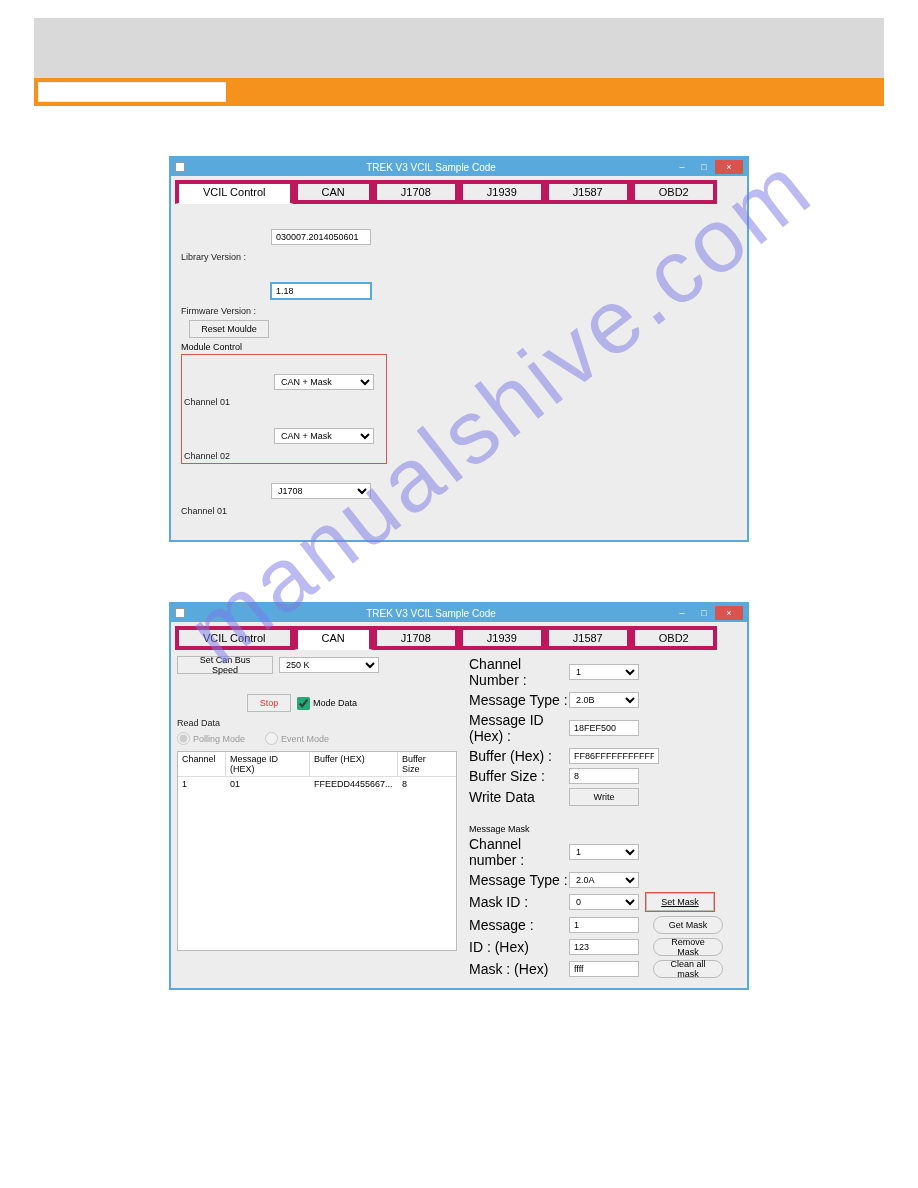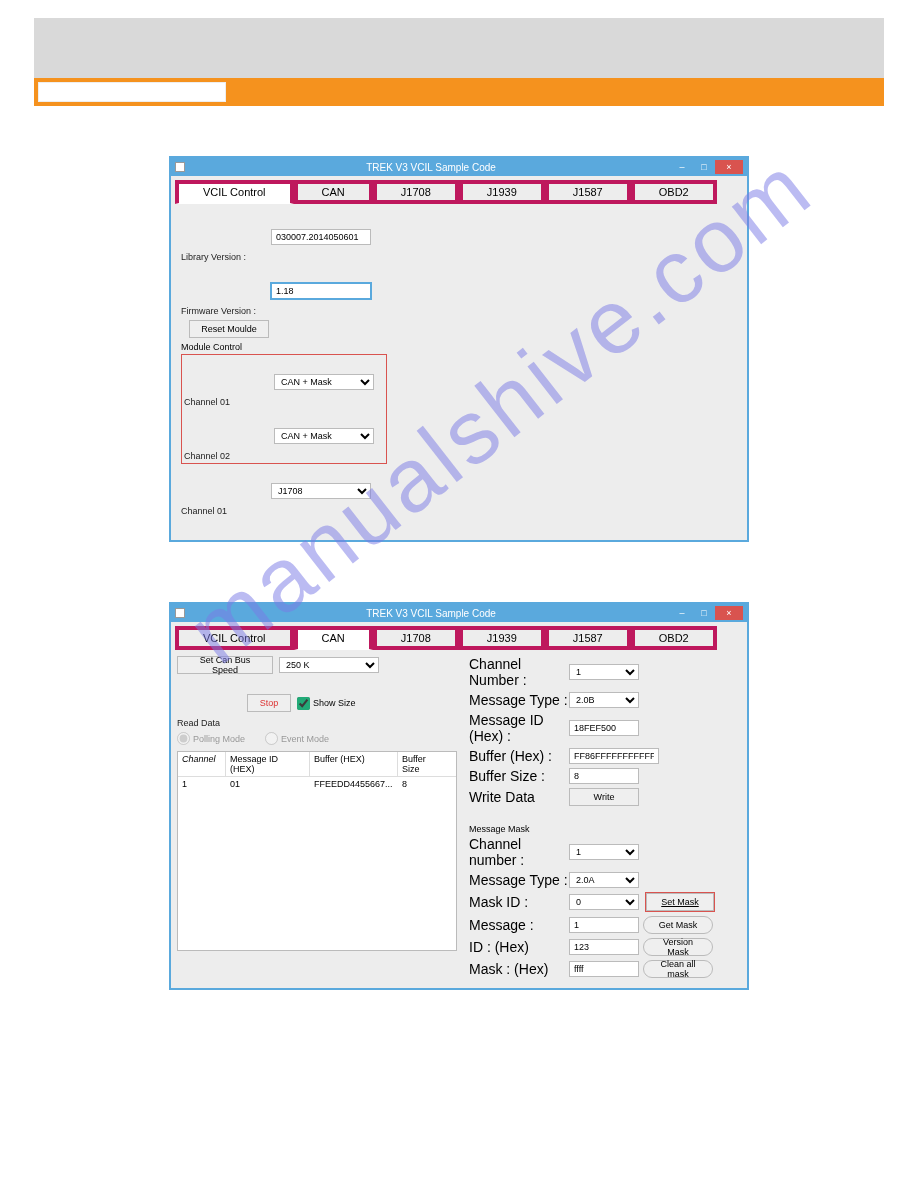--- a/index.html
+++ b/index.html
@@ -36,21 +36,21 @@
   .lv-header { display: flex; border-bottom: 1px solid #ddd; }
   .lv-col { padding: 2px 4px; font-size: 9px; border-right: 1px solid #ddd; }
   .lv-row { display: flex; }
   .lv-cell { padding: 2px 4px; font-size: 9px; }
   .radio { margin-right: 3px; }
   .chk { margin-right: 3px; accent-color: #2a7; }
   .grayed { color: #999; }
   .right-row { display: flex; align-items: center; margin-bottom: 4px; }
   .right-lbl { width: 100px; font-size: 14px; }
   .right-inp { width: 70px; }
-  .right-btn { margin-left: 4px; width: 70px; border-radius: 9px; }
+  .right-btn { margin-left: 14px; width: 70px; border-radius: 9px; }
   .setmask-hl { border: 1.5px solid #d9534f; padding: 0px; display: inline-flex; }
   
   .watermark { position: absolute; left: 120px; top: 340px; font-size: 90px; color: #7a7ae6; opacity: 0.5; transform: rotate(-38deg); pointer-events: none; font-weight: normal; letter-spacing: 4px; white-space: nowrap; z-index: 5; }
 </style>
 </head>
 <body>
 
 <div class="page">
   <div class="header-band"></div>
   <div class="orange-band">
@@ -130,31 +130,31 @@
       <div class="win2-body">
         <div class="win2-left">
           <div class="row">
             <button class="btn" style="width:96px;">Set Can Bus Speed</button>
             <select class="sel" style="margin-left:6px;"><option>250 K</option></select>
           </div>
           <div class="row">
             <span class="lbl" style="width:70px;">Read Data</span>
             <button class="btn" style="width:44px;color:#d33;">Stop</button>
             <input type="checkbox" class="chk" checked="" style="margin-left: 6px;">
-            <span>Show Size</span>
+            <span>Mode Data</span>
           </div>
           <div class="row grayed">
             <input type="radio" class="radio" checked="" disabled="" style="">
             <span style="margin-right:20px;">Polling Mode</span>
             <input type="radio" class="radio" disabled="" style="">
             <span>Event Mode</span>
           </div>
           <div class="listview">
             <div class="lv-header">
-              <div class="lv-col" style="width:48px;font-style:italic;">Channel</div>
+              <div class="lv-col" style="width:48px;">Channel</div>
               <div class="lv-col" style="width:84px;">Message ID (HEX)</div>
               <div class="lv-col" style="width:88px;">Buffer (HEX)</div>
               <div class="lv-col" style="width:50px;border-right:none;">Buffer Size</div>
             </div>
             <div class="lv-row">
               <div class="lv-cell" style="width:48px;">1</div>
               <div class="lv-cell" style="width:84px;">01</div>
               <div class="lv-cell" style="width:88px;">FFEEDD4455667...</div>
               <div class="lv-cell" style="width:50px;">8</div>
             </div>
@@ -203,21 +203,21 @@
             </span>
           </div>
           <div class="right-row">
             <span class="right-lbl">Message :</span>
             <input class="txt right-inp" value="1" style="">
             <button class="btn right-btn">Get Mask</button>
           </div>
           <div class="right-row">
             <span class="right-lbl">ID : (Hex)</span>
             <input class="txt right-inp" value="123" style="">
-            <button class="btn right-btn">Version Mask</button>
+            <button class="btn right-btn">Remove Mask</button>
           </div>
           <div class="right-row">
             <span class="right-lbl">Mask : (Hex)</span>
             <input class="txt right-inp" value="ffff" style="">
             <button class="btn right-btn">Clean all mask</button>
           </div>
         </div>
       </div>
     </div>
 

